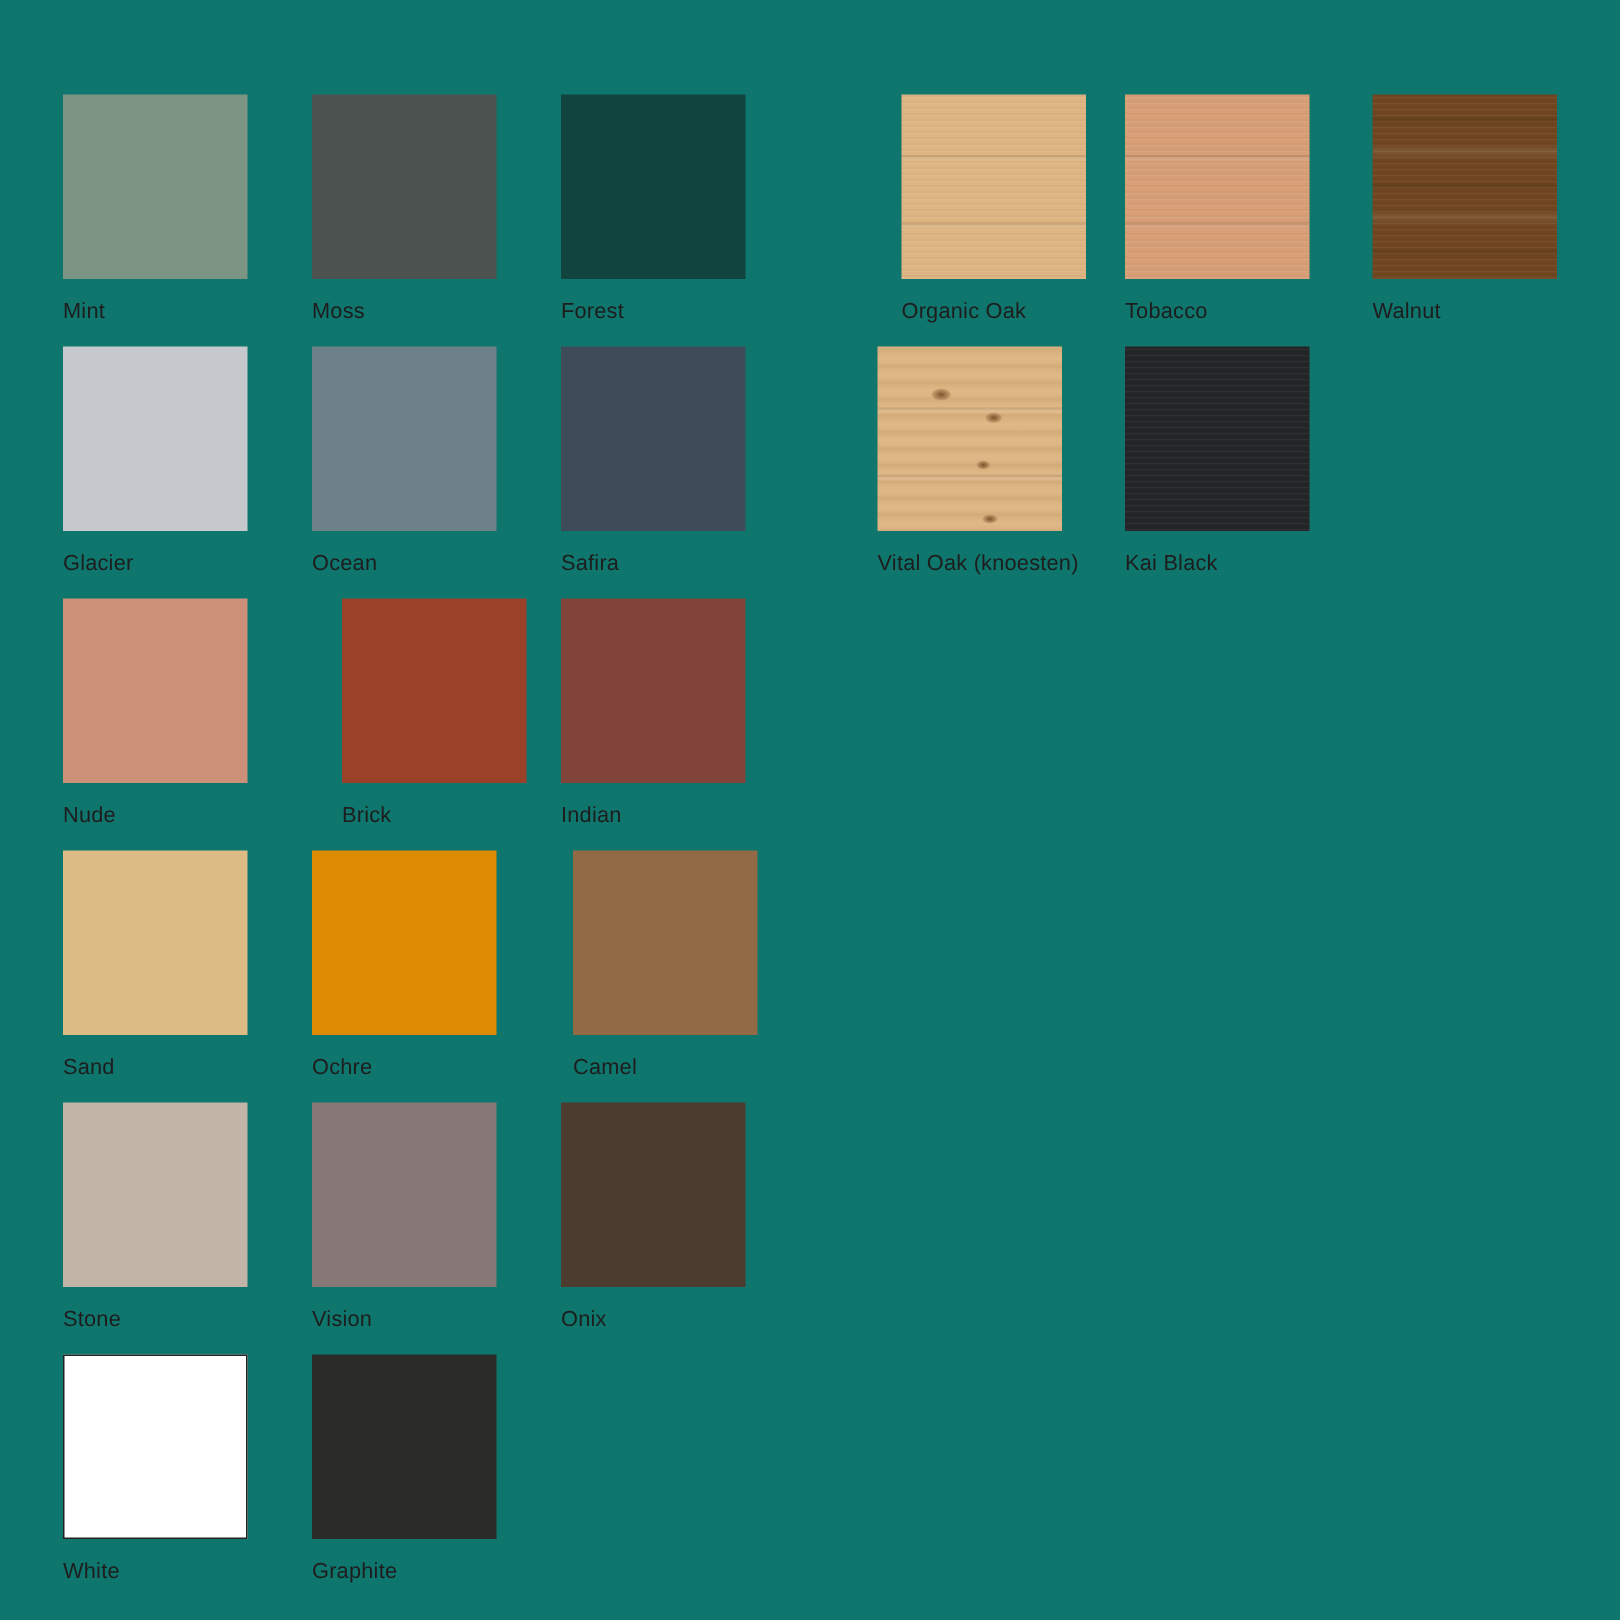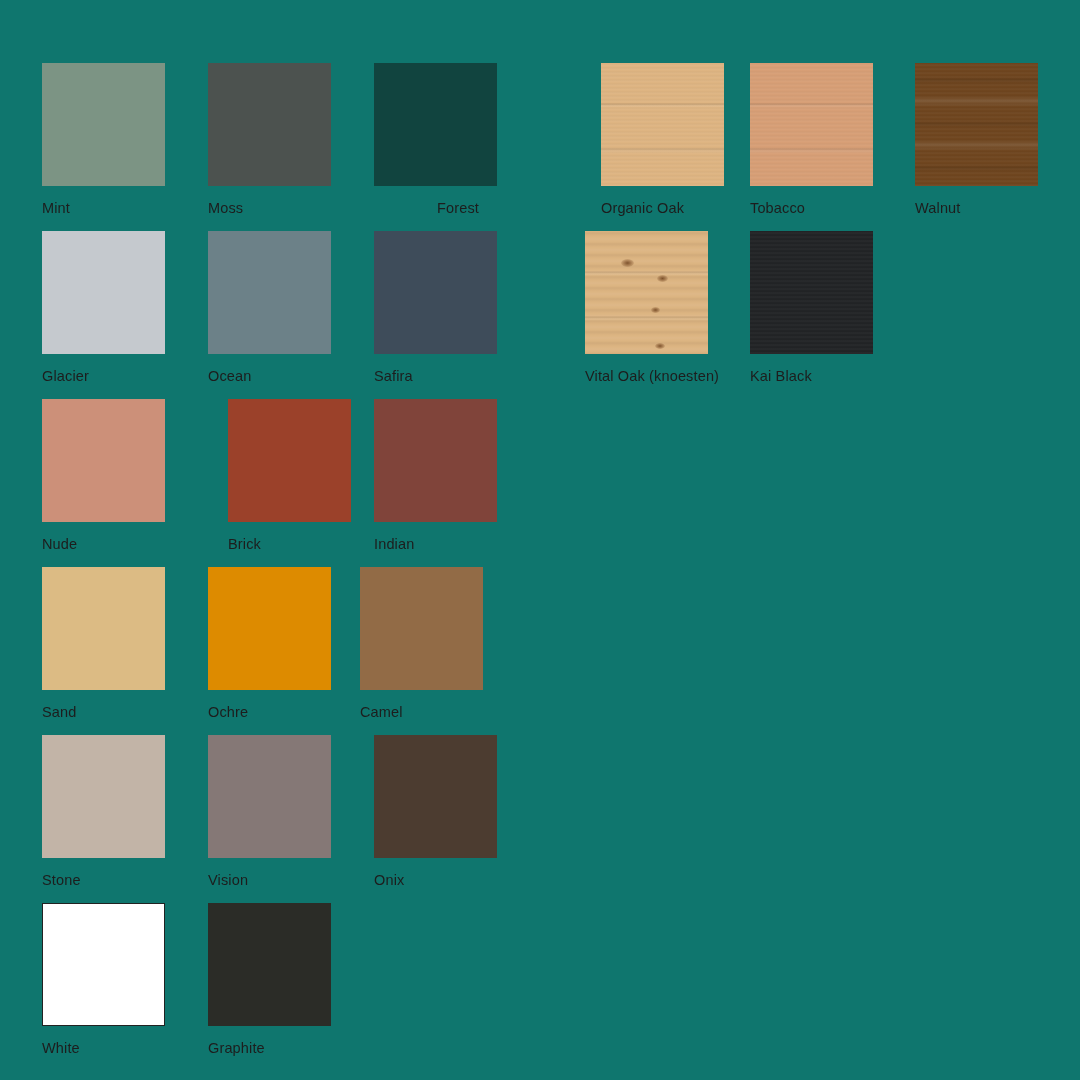--- a/index.html
+++ b/index.html
@@ -114,21 +114,21 @@
 
 <div id="palette-board">
     <div class="swatch-cell" style="left: 42px; top: 63px;">
       <div class="swatch-chip" style="width: 123px; height: 123px; background: rgb(124, 148, 132);"></div>
       <div class="swatch-label">Mint</div>
     </div>
     <div class="swatch-cell" style="left: 208px; top: 63px;">
       <div class="swatch-chip" style="width: 123px; height: 123px; background: rgb(76, 82, 79);"></div>
       <div class="swatch-label">Moss</div>
     </div>
-    <div class="swatch-cell" style="left: 374px; top: 63px; text-align: center;">
+    <div class="swatch-cell" style="left: 374px; top: 63px;">
       <div class="swatch-chip" style="width: 123px; height: 123px; background: rgb(17, 68, 63);"></div>
       <div class="swatch-label">Forest</div>
     </div>
     <div class="swatch-cell" style="left: 585px; top: 63px; padding-left: 16px;">
       <div class="swatch-chip" style="width: 123px; height: 123px; background: rgb(224, 182, 131);">
         <div class="grain grain-fine"></div>
         <div class="grain grain-planks"></div>
       </div>
       <div class="swatch-label">Organic Oak</div>
     </div>
@@ -188,21 +188,21 @@
       <div class="swatch-label">Indian</div>
     </div>
     <div class="swatch-cell" style="left: 42px; top: 567px;">
       <div class="swatch-chip" style="width: 123px; height: 123px; background: rgb(220, 187, 132);"></div>
       <div class="swatch-label">Sand</div>
     </div>
     <div class="swatch-cell" style="left: 208px; top: 567px;">
       <div class="swatch-chip" style="width: 123px; height: 123px; background: rgb(221, 139, 0);"></div>
       <div class="swatch-label">Ochre</div>
     </div>
-    <div class="swatch-cell" style="left: 360px; top: 567px;">
+    <div class="swatch-cell" style="left: 382px; top: 567px;">
       <div class="swatch-chip" style="width: 123px; height: 123px; background: rgb(146, 107, 70);"></div>
       <div class="swatch-label">Camel</div>
     </div>
     <div class="swatch-cell" style="left: 42px; top: 735px;">
       <div class="swatch-chip" style="width: 123px; height: 123px; background: rgb(194, 180, 167);"></div>
       <div class="swatch-label">Stone</div>
     </div>
     <div class="swatch-cell" style="left: 208px; top: 735px;">
       <div class="swatch-chip" style="width: 123px; height: 123px; background: rgb(133, 120, 118);"></div>
       <div class="swatch-label">Vision</div>

